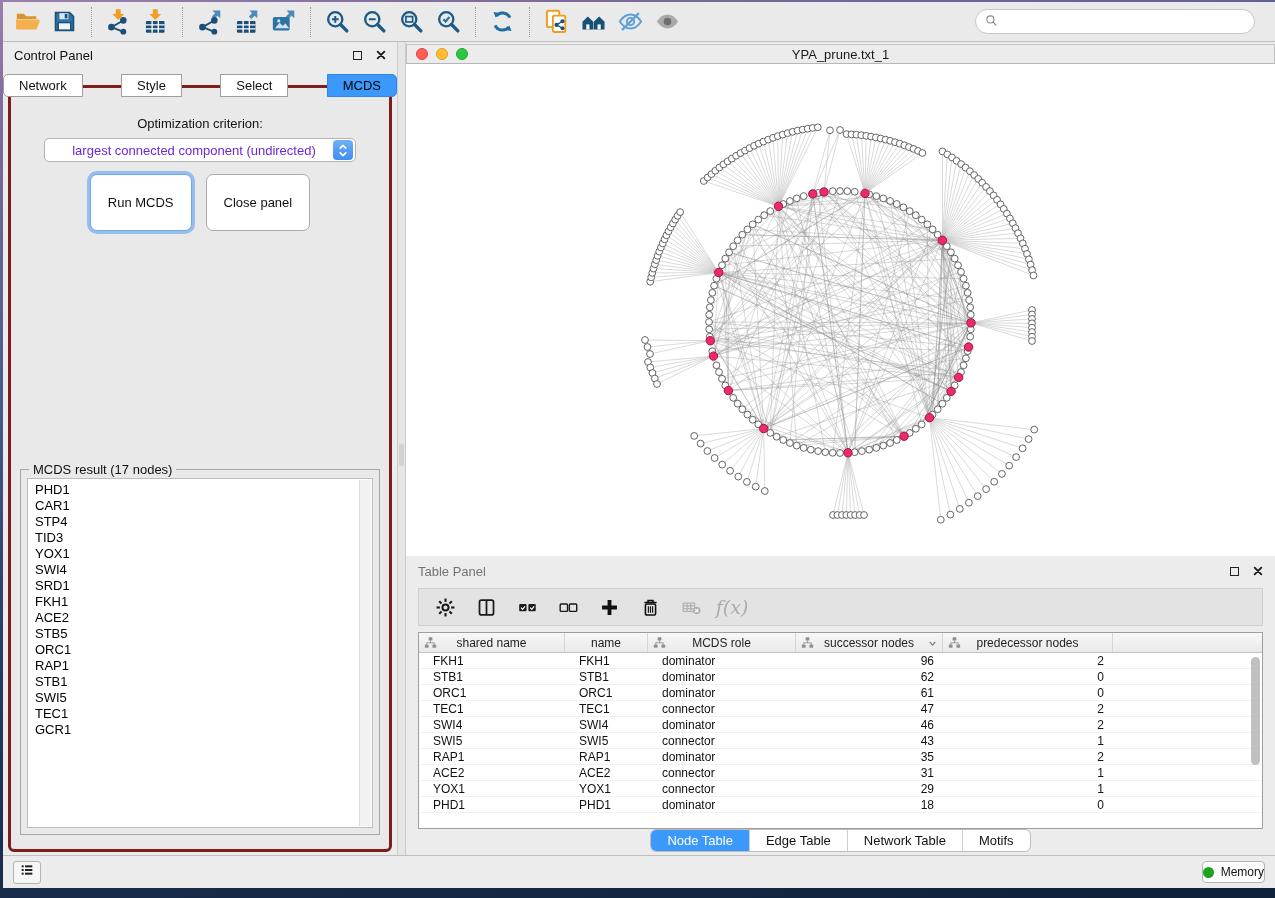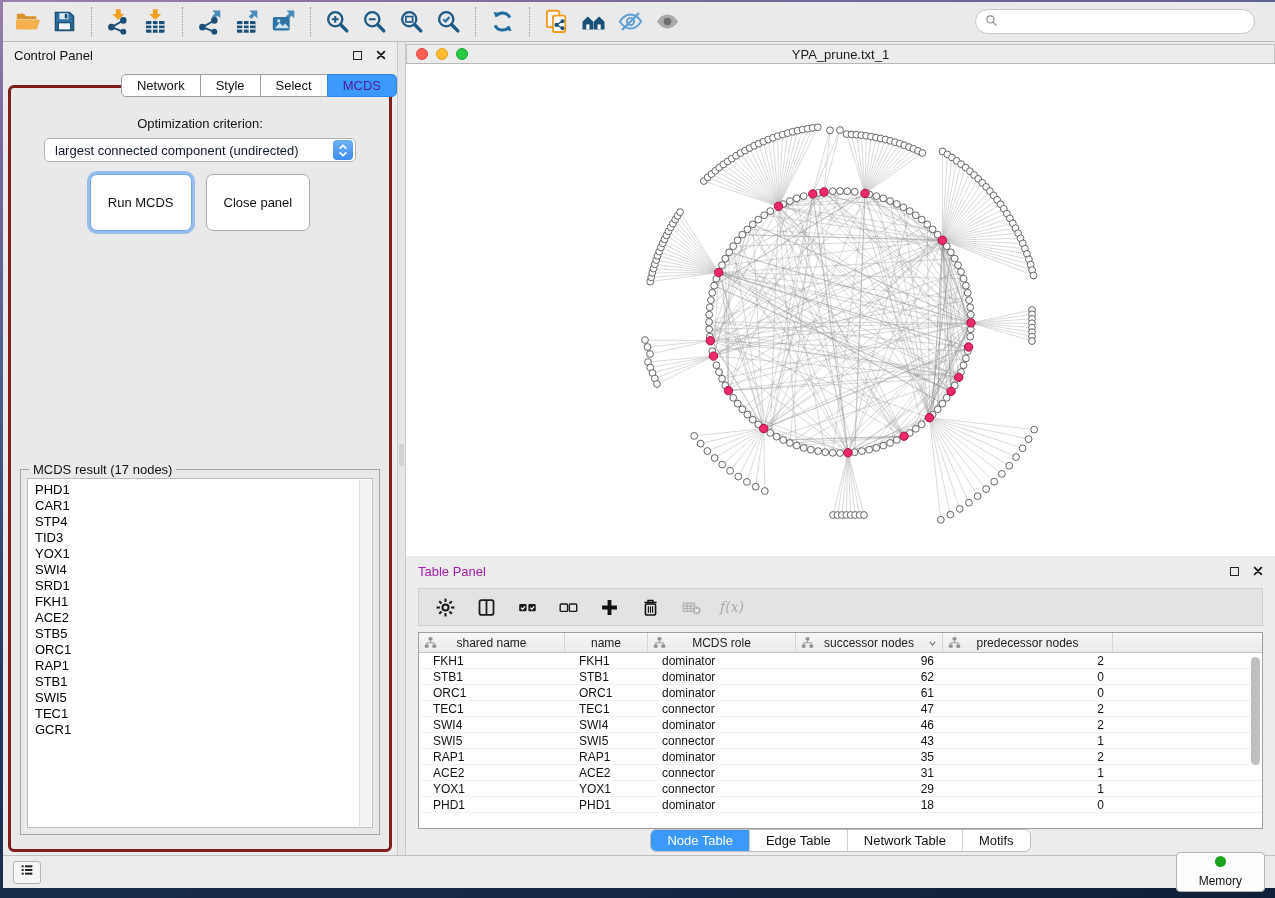--- a/index.html
+++ b/index.html
@@ -22,31 +22,31 @@
 
   
   .main { position:absolute; top:40px; left:0; right:0; height:813px; }
 
   
   .control-panel { position:absolute; left:0; top:0; width:394px; height:100%; background:#ececec; }
   .cp-header { height:26px; display:flex; align-items:center; padding:0 11px; gap:14px; }
   .cp-title { font-size:13px; color:#111; flex:1; }
   .float-icon { width:9px; height:9px; border:1.6px solid #222; display:inline-block; }
   .close-icon svg { width:10px; height:10px; display:block; }
-  .cp-tabs { position:absolute; top:32px; left:1px; right:0; display:flex; justify-content:flex-end; z-index:3; }
+  .cp-tabs { position:absolute; top:32px; left:1px; right:0; display:flex; justify-content:space-between; z-index:3; }
   .tab { background:#fff; border:1px solid #9e9e9e; padding:3px 15px; font-size:13px; color:#111; margin-left:-1px; position:relative; }
   .tab:first-child { border-radius:5px 0 0 5px; }
   .tab:last-child  { border-radius:0 5px 5px 0; }
-  .tab.active { background:var(--accent,#3b99fc); border-color:#2f86e8; color:#4c1d95; z-index:2; }
+  .tab.active { background:var(--accent,#3b99fc); border-color:#2f86e8; color:#000000; z-index:2; }
   .cp-body { position:absolute; top:43px; left:5px; right:5px; bottom:3px;
     background:#e9e9e9; border:3px solid #7f1d1d; border-radius:6px; }
   .opt-label { text-align:center; font-size:13px; margin-top:28px; color:#111; }
   .selectbox { margin:7px auto 0; width:312px; height:24px; background:#fff; border:1px solid #b3b3b3;
     border-radius:5px; display:flex; align-items:center; }
-  .select-text { flex:1; font-size:13px; padding-left:10px; color:#0f172a; white-space:nowrap; }
+  .select-text { flex:1; font-size:13px; padding-left:10px; color:#6d28d9; white-space:nowrap;text-align:center; }
   .stepper { width:20px; height:20px; margin-right:2px; border-radius:4px;
     background:linear-gradient(#6fb1f7,#3f8cf3); display:flex; align-items:center; justify-content:center; }
   .stepper svg { width:10px; height:15px; }
   .btn-row { display:flex; justify-content:center; gap:14px; margin-top:12px; }
   .btn { background:#fff; border:1px solid #ababab; border-radius:7px; font-size:13px; padding:20px 17px; color:#111; }
   .btn.focused { box-shadow:0 0 0 3px rgba(106,166,240,.65); border-color:#71a9e9; }
 
   .result-group { position:absolute; left:9px; right:9px; top:381px; bottom:14px; border:1px solid #a6a6a6; }
   .result-legend { position:absolute; top:-8px; left:8px; background:#e9e9e9; padding:0 4px; font-size:13px; color:#111; }
   .result-list { position:absolute; inset:8px 6px 6px 6px; background:#fff; border:1px solid #bdbdbd;
@@ -69,26 +69,26 @@
   .light.red    { background:var(--traffic-red,#ff5f57);   border:1px solid #e0443e; }
   .light.yellow { background:var(--traffic-yellow,#febc2e); border:1px solid #dfa023; }
   .light.green  { background:var(--traffic-green,#28c840);  border:1px solid #1ea734; }
   .net-title { position:absolute; left:0; right:0; text-align:center; font-size:13px; color:#1a1a1a; }
   .net-canvas { position:absolute; top:20px; left:0; right:0; bottom:0; background:#fff; }
   .net-canvas svg { display:block; }
 
   
   .table-panel { position:absolute; left:0; right:0; top:514px; bottom:0; background:#ececec; }
   .tp-header { height:30px; display:flex; align-items:center; padding:0 12px; gap:14px; }
-  .tp-title { font-size:13px; color:#a21caf; flex:1; }
+  .tp-title { font-size:13px; color:#737373; flex:1; }
   .tp-toolbar { margin:2px 12px 0; height:38px; background:#e3e3e3; border:1px solid #d0d0d0;
     display:flex; align-items:center; gap:17px; padding:0 14px; }
   .tp-btn { width:24px; height:24px; display:flex; align-items:center; justify-content:center; }
   .tp-btn svg { width:21px; height:21px; }
-  .fx { font-family:"DejaVu Serif", serif; font-style:italic; font-size:14px; color:#ababab; }
+  .fx { font-family:"DejaVu Serif", serif; font-style:italic; font-size:19px; color:#ababab; }
   .tp-tablewrap { position:absolute; left:12px; right:12px; top:76px; bottom:26px;
     background:#fff; border:1px solid #9e9e9e; overflow:hidden; }
   .thead { display:flex; height:20px; background:linear-gradient(#f7f7f7,#eaeaea); border-bottom:1px solid #c2c2c2; }
   .th { position:relative; display:flex; align-items:center; height:100%; border-right:1px solid #d6d6d6; flex:0 0 auto; }
   .col-icon { position:absolute; left:5px; top:3px; }
   .col-icon svg { width:13px; height:13px; display:block; }
   .col-label { margin:0 auto; font-size:12px; color:#222; }
   .sort-icon { position:absolute; right:4px; top:5px; }
   .sort-icon svg { width:11px; height:11px; display:block; }
   .tr { display:flex; height:16px; line-height:16px; border-bottom:1px solid #f2f2f2; }
@@ -101,21 +101,21 @@
   .btab:first-child { border-left:none; }
   .btab.active { background:var(--accent,#3b99fc); color:#fff; }
 
   
   .status-bar { position:absolute; left:0; right:0; bottom:0; height:33px; background:#ececec;
     border-top:1px solid #bfbfbf; display:flex; align-items:center; padding:0 10px; }
   .menu-btn { width:28px; height:23px; border:1px solid #b3b3b3; background:#f6f6f6; border-radius:3px;
     display:flex; align-items:center; justify-content:center; }
   .menu-btn svg { width:16px; height:16px; }
   .memory-btn { margin-left:auto; display:flex; align-items:center; gap:7px; border:1px solid #b3b3b3;
-    background:#fdfdfd; border-radius:4px; padding:3px 22px; font-size:12px; color:#111;flex-direction:column; }
+    background:#fdfdfd; border-radius:4px; padding:3px 0; font-size:12px; color:#111; }
   .green-dot { width:11px; height:11px; border-radius:50%; background:var(--memory-green,#1ca21c); }
 </style>
 </head>
 <body>
 
 <div class="app">
 
   <div class="toolbar">
     <div id="toolbar-buttons">
         <div class="tbtn">

